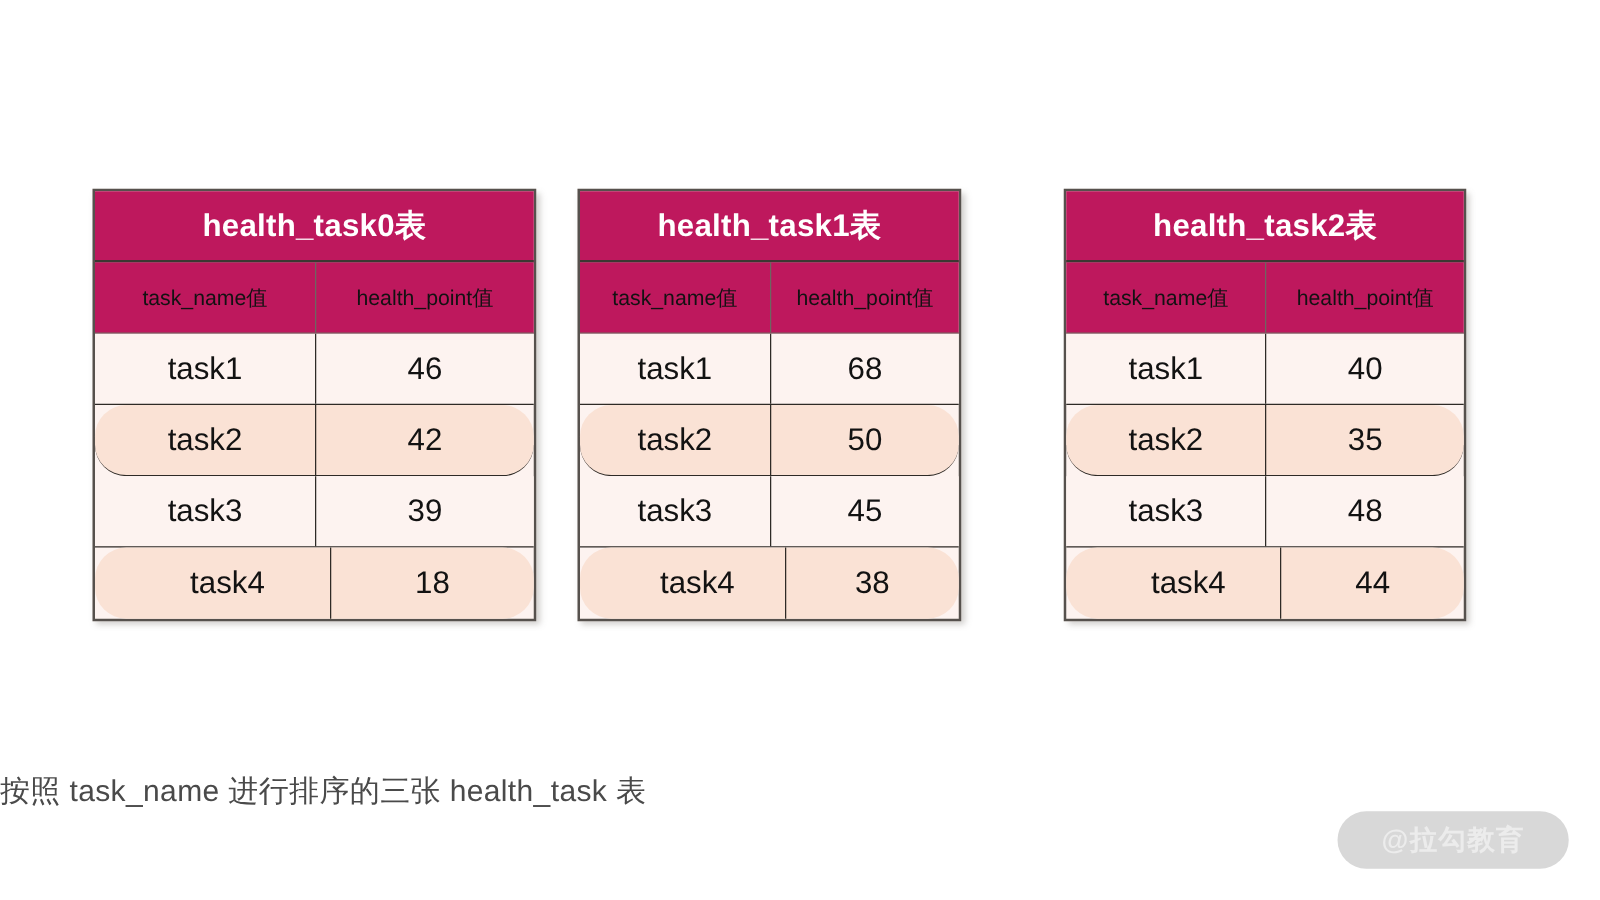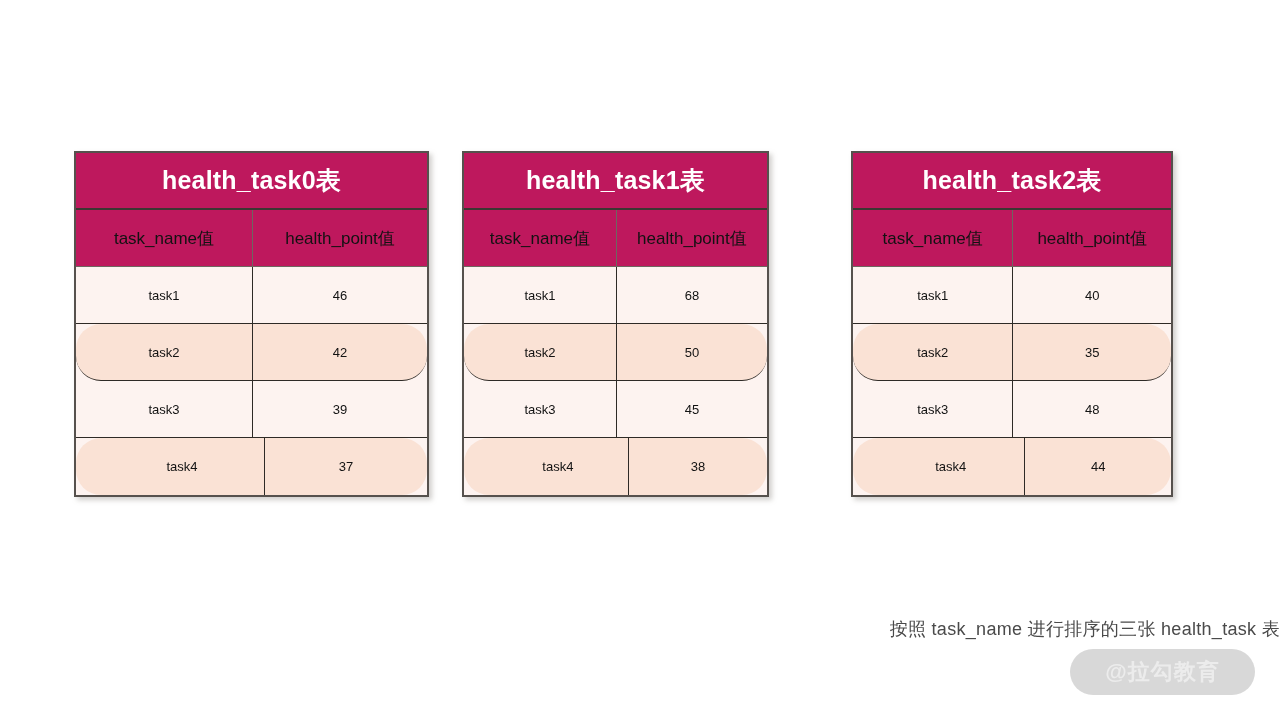--- a/index.html
+++ b/index.html
@@ -72,21 +72,21 @@
   }
   .tbl-row.body-row {
     height: 57px;
   }
 
   .cell {
     display: flex;
     align-items: center;
     justify-content: center;
     box-sizing: border-box;
-    font-size: 13px;
+    font-size: 25px;
     color: #121212;
     text-align: center;
     overflow: hidden;
     white-space: nowrap;
   }
   .cell.col-name {
     border-right: 1.6px solid #2e2a26;
   }
   .subhead .cell {
     font-size: 17px;
@@ -107,22 +107,22 @@
   #table-2 { left: 851px; top: 151px; width: 322px; }
   #table-2 .cell.col-name { width: 177px; }
   #table-2 .cell.col-point { width: 174px; }
 
   
   .caption {
     position: absolute;
     left: 0;
     top: 617px;
     width: 1280px;
-    text-align: right;
-    font-size: 18px;
+    text-align: left;
+    font-size: 24px;
     color: #4a4a4a;
     letter-spacing: 0.3px;
   }
 
   
   .watermark {
     position: absolute;
     right: 25px;
     bottom: 25px;
     width: 185px;
@@ -157,21 +157,21 @@
       <div class="tbl-row body-row even">
         <div class="cell col-name">task2</div>
         <div class="cell col-point">42</div>
       </div>
       <div class="tbl-row body-row odd">
         <div class="cell col-name">task3</div>
         <div class="cell col-point">39</div>
       </div>
       <div class="tbl-row body-row even">
         <div class="cell col-name">task4</div>
-        <div class="cell col-point">37</div>
+        <div class="cell col-point">18</div>
       </div>
     </div>
   </div>
 
   <div class="table-card" id="table-1">
     <div class="tbl-title">health_task1表</div>
     <div class="tbl-grid">
       <div class="tbl-row subhead">
         <div class="cell col-name">task_name值</div>
         <div class="cell col-point">health_point值</div>

